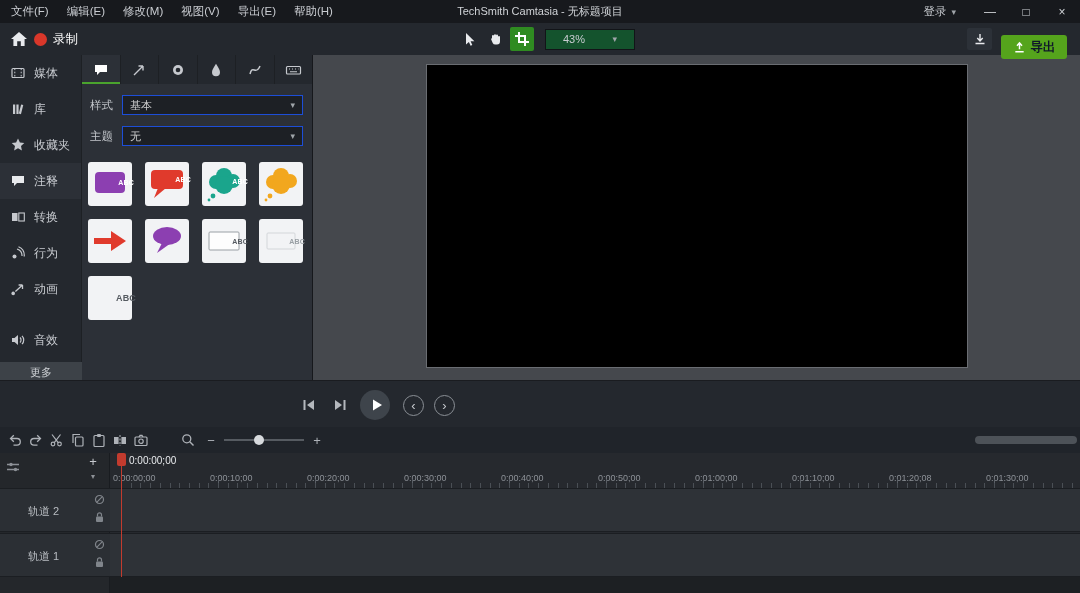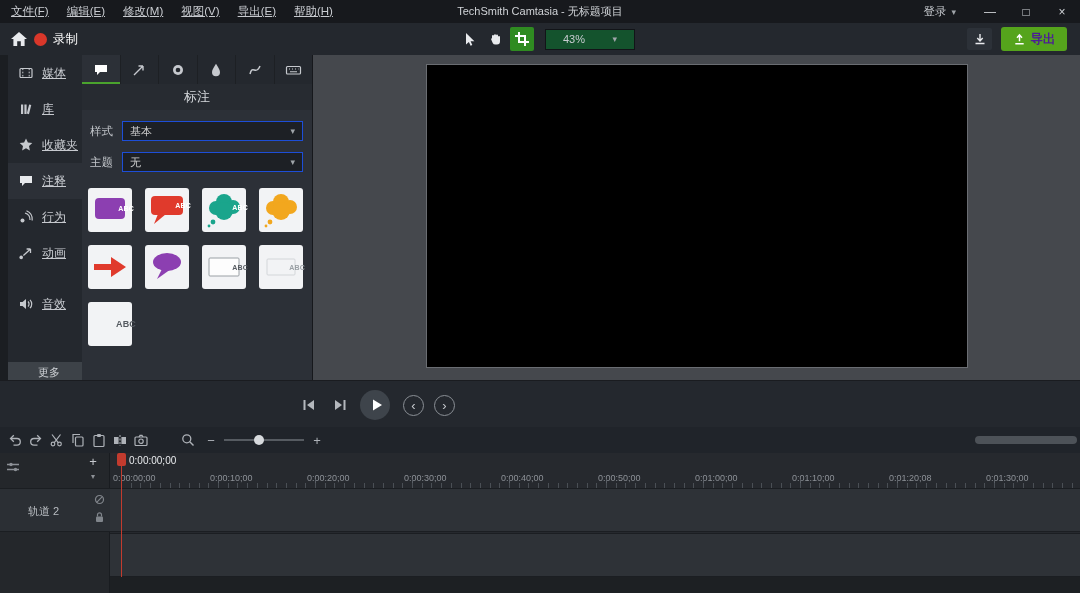--- a/index.html
+++ b/index.html
@@ -2,42 +2,42 @@
 <html><head>
 <meta charset="utf-8">
 <style>
   * { margin:0; padding:0; box-sizing:border-box; }
   html,body { width:1080px; height:593px; }
   body { font-family:"Liberation Sans","DejaVu Sans",sans-serif; background:#1b1e22; color:#c6c9ce; overflow:hidden; position:relative; font-size:12px; }
   svg { display:block; }
 
   
   .menubar { position:absolute; left:0; top:0; width:1080px; height:23px; background:#17191d; z-index:30; }
-  .menus { position:absolute; left:2px; top:0; height:23px; display:flex; align-items:flex-start;text-decoration:underline; }
+  .menus { position:absolute; left:2px; top:0; height:23px; display:flex; align-items:flex-start; }
   .menu-item { padding:0 9px; height:23px; display:flex; align-items:center; font-size:11.5px; color:#c9ccd1; cursor:default; }
   .menubar-title { position:absolute; left:0; right:0; top:0; height:23px; display:flex; align-items:center; justify-content:center; font-size:11px; color:#cfd2d6; pointer-events:none; }
   .menubar-right { position:absolute; right:0; top:0; height:23px; display:flex; align-items:center; }
   .login { display:flex; align-items:center; gap:5px; font-size:11.5px; margin-right:16px; }
   .caret { font-size:9px; color:#a0a5aa; }
   .win-btn { width:36px; height:23px; display:flex; align-items:center; justify-content:center; font-size:12px; color:#cfd2d6; }
 
   
   .toolbar { position:absolute; left:0; top:23px; width:1080px; height:32px; background:#24282e; z-index:20; }
   .home-btn { position:absolute; left:8px; top:7px; width:22px; height:18px; display:flex; align-items:center; justify-content:center; }
   .record-btn { position:absolute; left:34px; top:6px; height:20px; display:flex; align-items:center; gap:6px; color:#fff; font-size:12.5px; }
   .record-dot { width:13px; height:13px; border-radius:50%; background:#d9372a; }
   .center-tools { position:absolute; left:456px; top:4px; display:flex; align-items:center; gap:3px; }
   .tool-btn { width:24px; height:24px; display:flex; align-items:center; justify-content:center; border-radius:2px; }
   .tool-btn.active { background:#2f8b21; }
   .zoom-select { width:90px; height:21px; margin-left:8px; background:#14532d; border:1px solid #121418; display:flex; align-items:center; justify-content:space-between; padding:0 17px; font-size:11px; color:#c9ccd1; }
   .dl-btn { position:absolute; right:88px; top:5px; width:25px; height:22px; background:#2c3138; border-radius:2px; display:flex; align-items:center; justify-content:center; }
-  .export-btn { position:absolute; right:13px; top:4px; width:66px; height:24px; background:#55a41c; border-radius:3px; display:flex; align-items:center; justify-content:center; gap:5px; color:#4c1d95; font-size:12.5px; font-weight:bold; }
-
-  
-  .sidebar { position:absolute; left:8px; top:55px; width:82px; height:325px; background:#24282e; border-right:1px solid #1d2024;text-decoration:underline; }
+  .export-btn { position:absolute; right:13px; top:12px; width:66px; height:24px; background:#55a41c; border-radius:3px; display:flex; align-items:center; justify-content:center; gap:5px; color:#0f172a; font-size:12.5px; font-weight:bold; }
+
+  
+  .sidebar { position:absolute; left:0; top:55px; width:82px; height:325px; background:#24282e; border-right:1px solid #1d2024; }
   .side-item { height:36px; display:flex; align-items:center; gap:8px; padding-left:10px; font-size:12px; color:#c9ccd1; }
   .side-item.active { background:#2c3037; }
   .side-spacer { height:15px; }
   .side-more { position:absolute; left:0; bottom:0; width:82px; height:18px; background:#3d4248; display:flex; align-items:flex-end; justify-content:center; font-size:11px; color:#cfd2d6; }
 
   
   .panel { position:absolute; left:82px; top:55px; width:231px; height:325px; background:#2c3037; border-right:1px solid #16181c; }
   .panel-tabs { height:29px; display:flex; background:#24282e; }
   .ptab { flex:1; display:flex; align-items:center; justify-content:center; border-right:1px solid #1d2024; }
   .ptab:last-child { border-right:none; }
@@ -186,20 +186,27 @@
       <span>收藏夹</span>
     </div>
     <div class="side-item active">
       <svg width="16" height="16" viewBox="0 0 16 16">
           <path d="M2 3 H14 V10 H7 L4 13 V10 H2 Z" fill="#e8eaed"></path>
         </svg>
       <span>注释</span>
     </div>
     <div class="side-item">
       <svg width="16" height="16" viewBox="0 0 16 16">
+          <rect x="2" y="4" width="5.5" height="8" fill="#c6c9ce"></rect>
+          <rect x="8.8" y="4" width="5.5" height="8" fill="none" stroke="#c6c9ce" stroke-width="1.1"></rect>
+        </svg>
+      <span>转换</span>
+    </div>
+    <div class="side-item">
+      <svg width="16" height="16" viewBox="0 0 16 16">
           <circle cx="4.5" cy="11.5" r="2" fill="#c6c9ce"></circle>
           <path d="M7 4 a7 7 0 0 1 5 7 M8.5 1.8 a9.5 9.5 0 0 1 5.7 9.7" stroke="#c6c9ce" stroke-width="1.2" fill="none"></path>
         </svg>
       <span>行为</span>
     </div>
     <div class="side-item">
       <svg width="16" height="16" viewBox="0 0 16 16">
           <circle cx="3.2" cy="12.4" r="1.8" fill="#c6c9ce"></circle>
           <path d="M5.4 10.4 L12.5 4 M12.5 4 H8.6 M12.5 4 V7.9" stroke="#c6c9ce" stroke-width="1.3" fill="none"></path>
         </svg>
@@ -246,21 +253,20 @@
             <path d="M3 12 C5.5 2 9 14 13 4" stroke="#c6c9ce" stroke-width="1.5" fill="none"></path>
           </svg>
       </span>
       <span class="ptab">
         <svg width="17" height="16" viewBox="0 0 17 16">
             <rect x="1.5" y="4.5" width="14" height="7.5" rx="1" fill="none" stroke="#c6c9ce" stroke-width="1.2"></rect>
             <path d="M4 7 H5 M7 7 H8 M10 7 H11 M13 7 H13.5 M5 9.8 H12" stroke="#c6c9ce" stroke-width="1.1"></path>
           </svg>
       </span>
     </div>
-    <div class="panel-title">标注</div>
     <div class="form-row">
       <span>样式</span>
       <span class="dropdown">
         <span>基本</span>
         <span class="caret">▾</span>
       </span>
     </div>
     <div class="form-row">
       <span>主题</span>
       <span class="dropdown">
@@ -474,20 +480,33 @@
           <svg width="11" height="11" viewBox="0 0 11 11">
               <circle cx="5.5" cy="5.5" r="4" fill="none" stroke="#80858b" stroke-width="1.2"></circle>
               <path d="M2.7 8.3 L8.3 2.7" stroke="#80858b" stroke-width="1.2"></path>
             </svg>
           <svg width="11" height="12" viewBox="0 0 11 12">
               <rect x="2" y="5.5" width="7" height="5.5" rx="1" fill="#80858b"></rect>
               <path d="M3.5 5.5 V3.8 a2 2 0 0 1 4 0 V5.5" stroke="#80858b" stroke-width="1.2" fill="none"></path>
             </svg>
         </span>
       </div>
+      <div class="track-head th1">
+        <span class="track-label">轨道 1</span>
+        <span class="track-icons">
+          <svg width="11" height="11" viewBox="0 0 11 11">
+              <circle cx="5.5" cy="5.5" r="4" fill="none" stroke="#80858b" stroke-width="1.2"></circle>
+              <path d="M2.7 8.3 L8.3 2.7" stroke="#80858b" stroke-width="1.2"></path>
+            </svg>
+          <svg width="11" height="12" viewBox="0 0 11 12">
+              <rect x="2" y="5.5" width="7" height="5.5" rx="1" fill="#80858b"></rect>
+              <path d="M3.5 5.5 V3.8 a2 2 0 0 1 4 0 V5.5" stroke="#80858b" stroke-width="1.2" fill="none"></path>
+            </svg>
+        </span>
+      </div>
     </div>
 
     <span class="playhead-head"></span>
     <span class="playhead-line"></span>
     <span class="playhead-time">0:00:00;00</span>
   </div>
 
 </div>
 
 </body></html>

